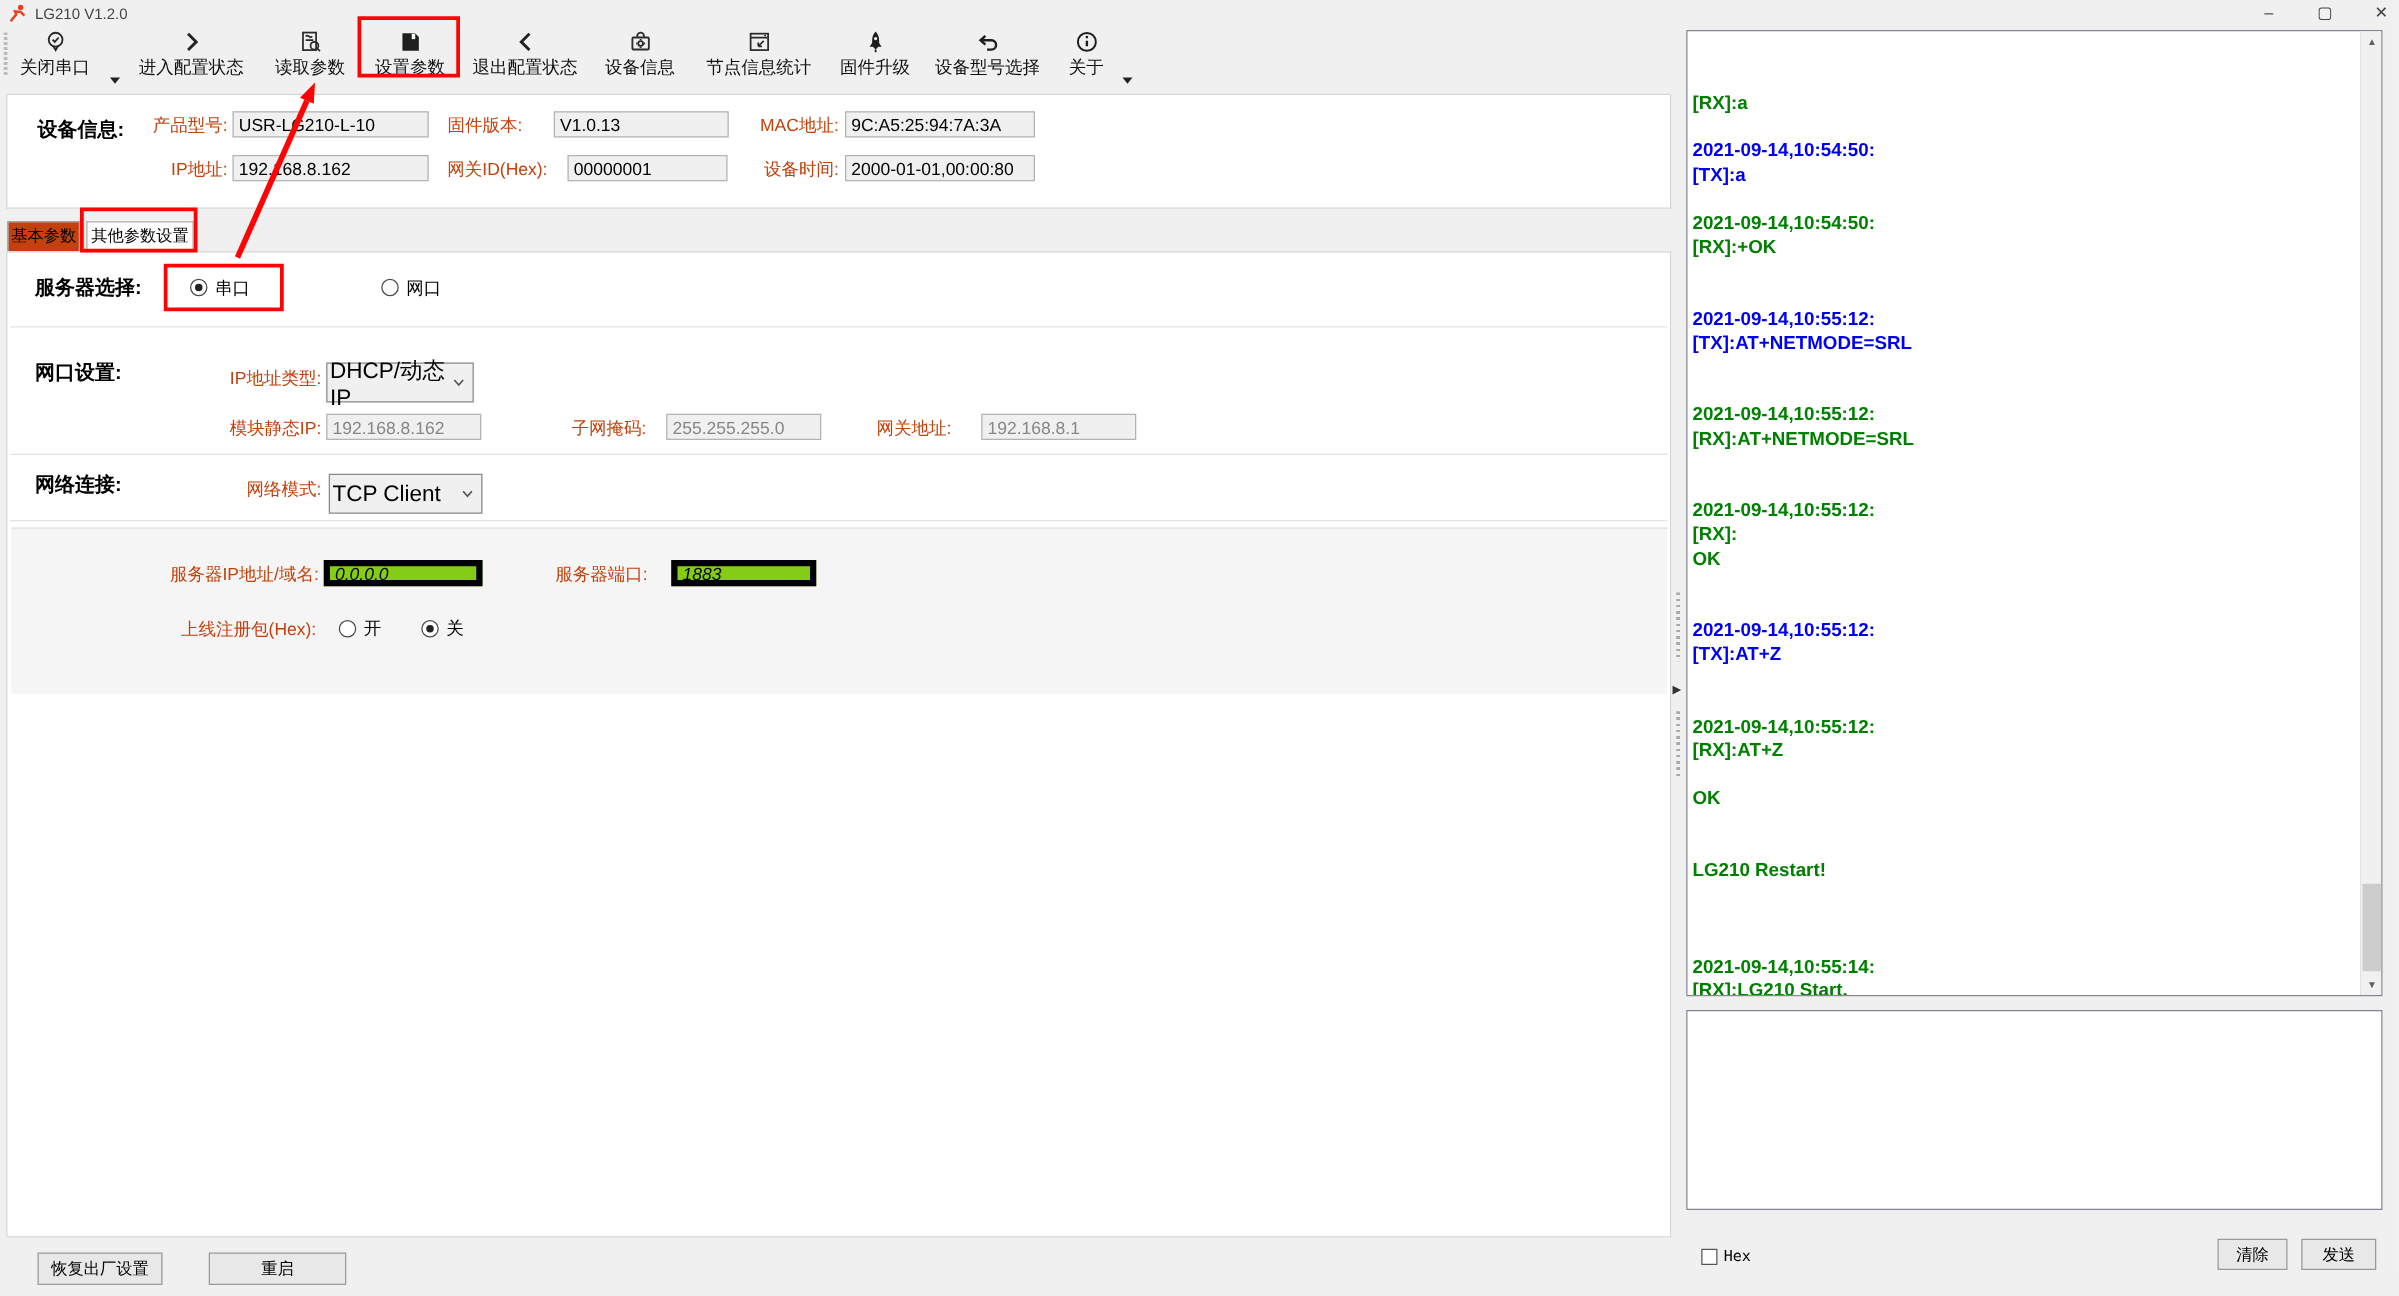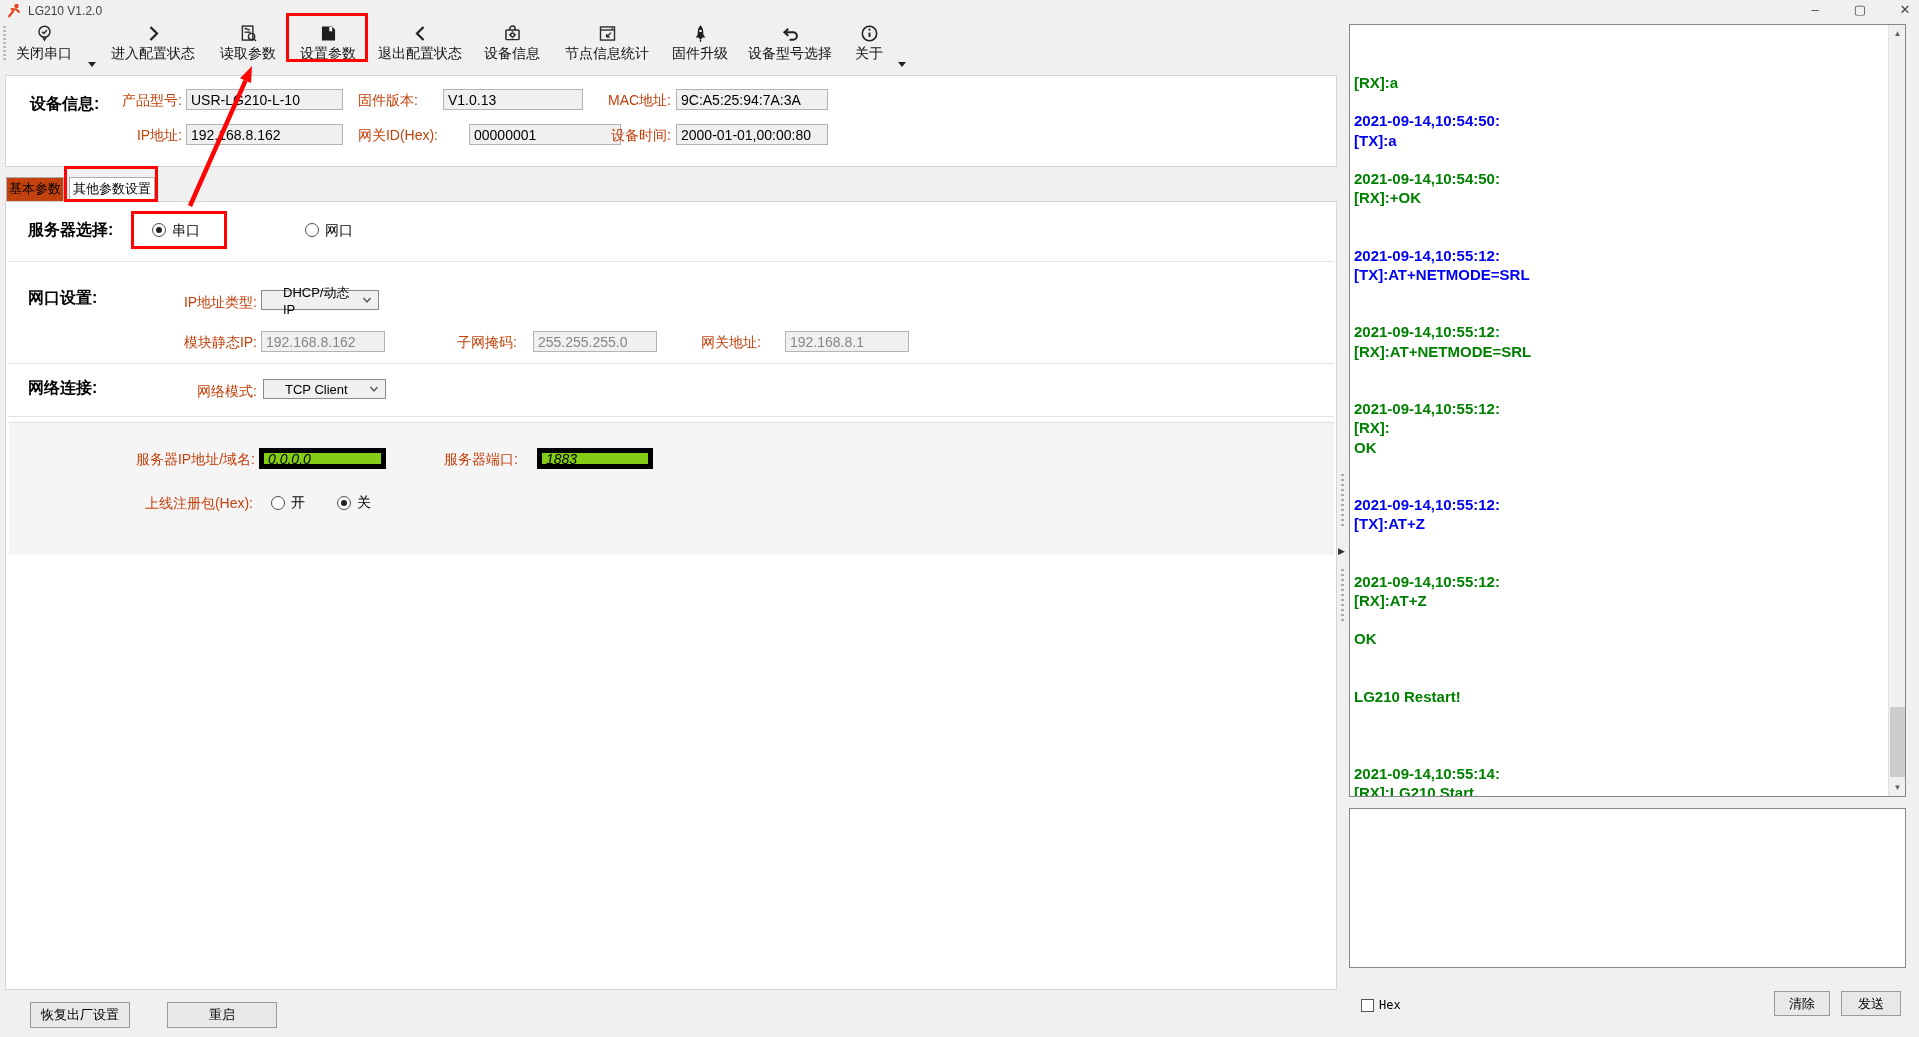--- a/index.html
+++ b/index.html
@@ -32,21 +32,21 @@
 
   .tab { position:absolute; top:177px; height:36px; background:#c2410c; border:1px solid #acacac; font-size:13px; text-align:center; line-height:22px; cursor:default; }
   .tab.active { background:#fff; border-bottom:1px solid #fff; height:25px; }
 
   .tabpage { position:absolute; left:5px; top:201px; width:1332px; height:789px; background:#fff; border:1px solid #d5d5d5; }
   .sectitle { position:absolute; font-size:16px; font-weight:bold; }
   .hr { position:absolute; left:2px; width:1326px; height:1px; background:#e3e3e3; }
   .graypanel { position:absolute; left:3px; top:220px; width:1325px; height:133px; background:#f5f5f5; border-top:1px solid #e0e0e0; }
 
   
-  .combo { position:absolute; height:20px; background:#f0f0f0; border:1px solid #8a8a8a; font-size:13px; display:flex; align-items:center; padding-left:21px; cursor:default; }
+  .combo { position:absolute; height:32px; background:#f0f0f0; border:1px solid #8a8a8a; font-size:18px; display:flex; align-items:center; padding-left:2px; cursor:default; }
   .combo .cv { flex:1; }
   .combo svg { width:12px; height:12px; margin-right:5px; }
 
   
   .radio { position:absolute; width:14px; height:14px; border:1px solid #4a4a4a; border-radius:50%; background:#fff; }
   .radio.checked::after { content:""; position:absolute; left:3px; top:3px; width:6px; height:6px; border-radius:50%; background:#222; }
   .rlabel { position:absolute; font-size:14px;text-align:right; }
   .checkbox { position:absolute; width:13px; height:13px; border:1px solid #555; background:#fff; }
 
   .btn { position:absolute; background:#e8e8e8; border:1px solid #9a9a9a; font-size:13px; text-align:center; font-family:"Liberation Sans",sans-serif; cursor:default; display:flex; align-items:center; justify-content:center; }
@@ -190,21 +190,21 @@
   <span class="flabel" style="left:332px;top:16px;width:100px;text-align:center;">固件版本:</span>
   <input class="fld" style="left: 437px; top: 13px; width: 140px;" readonly="" value="V1.0.13">
 
   <span class="flabel" style="left:565px;top:16px;width:100px;">MAC地址:</span>
   <input class="fld" style="left: 670px; top: 13px; width: 152px;" readonly="" value="9C:A5:25:94:7A:3A">
 
   <span class="flabel" style="left:76px;top:51px;width:100px;">IP地址:</span>
   <input class="fld" style="left: 180px; top: 48px; width: 157px;" readonly="" value="192.168.8.162">
 
   <span class="flabel" style="left:332px;top:51px;width:100px;">网关ID(Hex):</span>
-  <input class="fld" style="left: 463px; top: 48px; width: 152px;" readonly="" value="00000001">
+  <input class="fld" style="left: 448px; top: 48px; width: 128px;" readonly="" value="00000001">
 
   <span class="flabel" style="left:565px;top:51px;width:100px;">设备时间:</span>
   <input class="fld" style="left: 670px; top: 48px; width: 152px;" readonly="" value="2000-01-01,00:00:80">
 </div>
 
 <div class="tab" style="left:6px;width:58px;">基本参数</div>
 <div class="tab active" style="left:69px;width:86px;">其他参数设置</div>
 
 <div class="tabpage">
 

